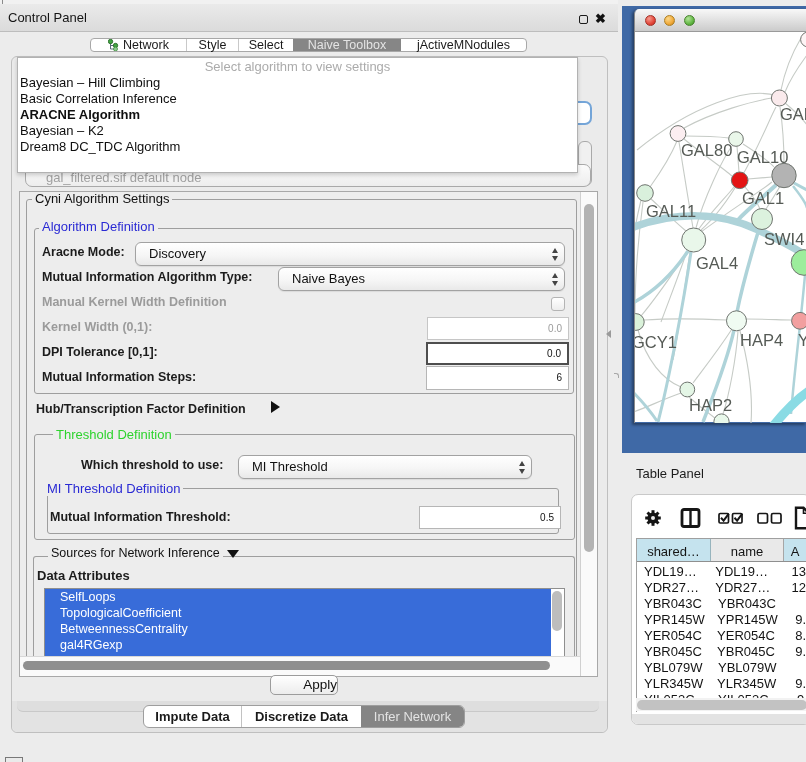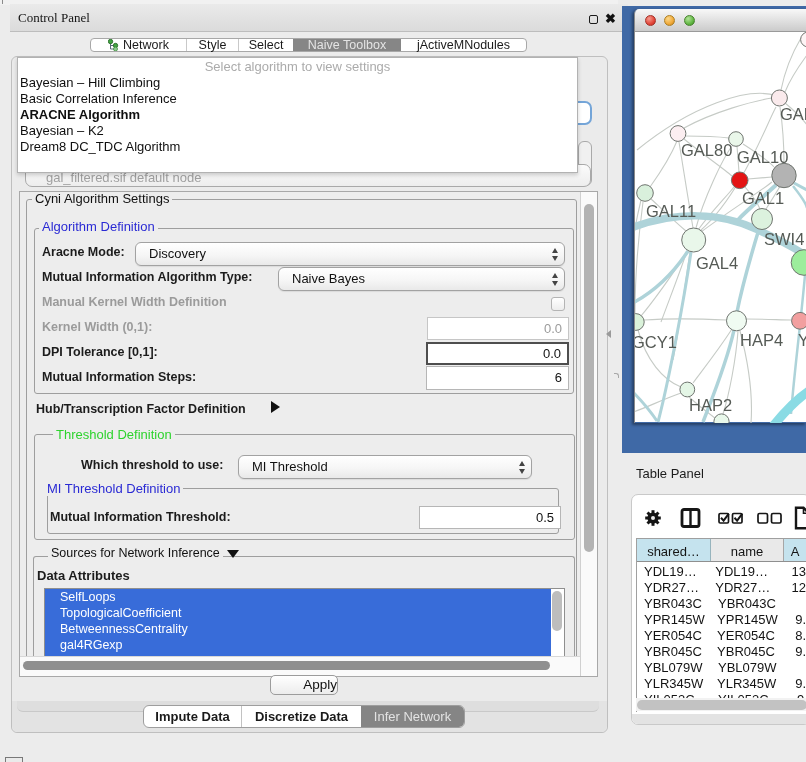--- a/index.html
+++ b/index.html
@@ -13,32 +13,32 @@
     background:linear-gradient(#ffffff,#f6f6f6 55%,#e9e9e9); font-size:13px; color:#111;
     line-height:22px; padding-left:13px; box-shadow:0 1px 1px rgba(0,0,0,0.08);}
   .spin { position:absolute; right:5px; top:4px; width:8px; height:15px; }
   .spin:before { content:""; position:absolute; left:1px; top:1px;
     border-left:3.5px solid transparent; border-right:3.5px solid transparent;
     border-bottom:5px solid #444; }
   .spin:after { content:""; position:absolute; left:1px; bottom:1px;
     border-left:3.5px solid transparent; border-right:3.5px solid transparent;
     border-top:5px solid #444; }
   .field { position:absolute; background:#fff; border:1px solid #b6b6b6;
-    font-size:13px; color:#111; text-align:right; padding-right:6px; line-height:21px; }
+    font-size:10px; color:#111; text-align:right; padding-right:6px; line-height:21px; }
   .groupbox { position:absolute; border:1px solid #9e9e9e; border-radius:3px; }
   .gtitle { position:absolute; background:#ededed; padding:0 3px; font-size:13px; line-height:14px; white-space:nowrap; }
   .lbl { position:absolute; font-size:12.5px; font-weight:bold; color:#1c1c1c; white-space:nowrap; }
 </style>
 </head>
 <body>
 <div id="root">
 
 <div class="abs" style="left:0;top:0;width:618px;height:5px;background:#f1f1f1;"></div>
 <div class="abs" style="left:2px;top:0;width:1px;height:4px;background:#8a8a8a;"></div>
-<div class="abs" style="left:10px;top:4px;width:618px;height:28px;background:linear-gradient(#eaeaea,#dbdbdb);border-bottom:1px solid #bdbdbd;font-family:Liberation Serif, serif;">
+<div class="abs" style="left:0;top:4px;width:618px;height:28px;background:linear-gradient(#eaeaea,#dbdbdb);border-bottom:1px solid #bdbdbd;">
   <div class="abs" style="left:8px;top:6px;font-size:13px;color:#141414;">Control Panel</div>
   <div class="abs" style="left:579px;top:10.5px;width:9px;height:9px;border:1.5px solid #1a1a1a;border-radius:2px;"></div>
   <div class="abs" style="left:595px;top:7px;font-size:13px;font-weight:bold;color:#111;">✖</div>
 </div>
 
 <div class="abs" style="left:11px;top:56px;width:597px;height:677px;background:#ebebeb;border:1px solid #bfbfbf;border-radius:6px;"></div>
 
 <div class="abs" style="left:90px;top:38px;width:437px;height:14px;background:#fff;border:1px solid #a8a8a8;border-radius:4px;display:flex;font-size:12.5px;color:#1a1a1a;">
   <div style="width:96px;border-right:1px solid #c9c9c9;display:flex;align-items:center;justify-content:center;line-height:12px;">
     <svg width="11" height="12" viewBox="0 0 11 12" style="margin-right:4px;">

